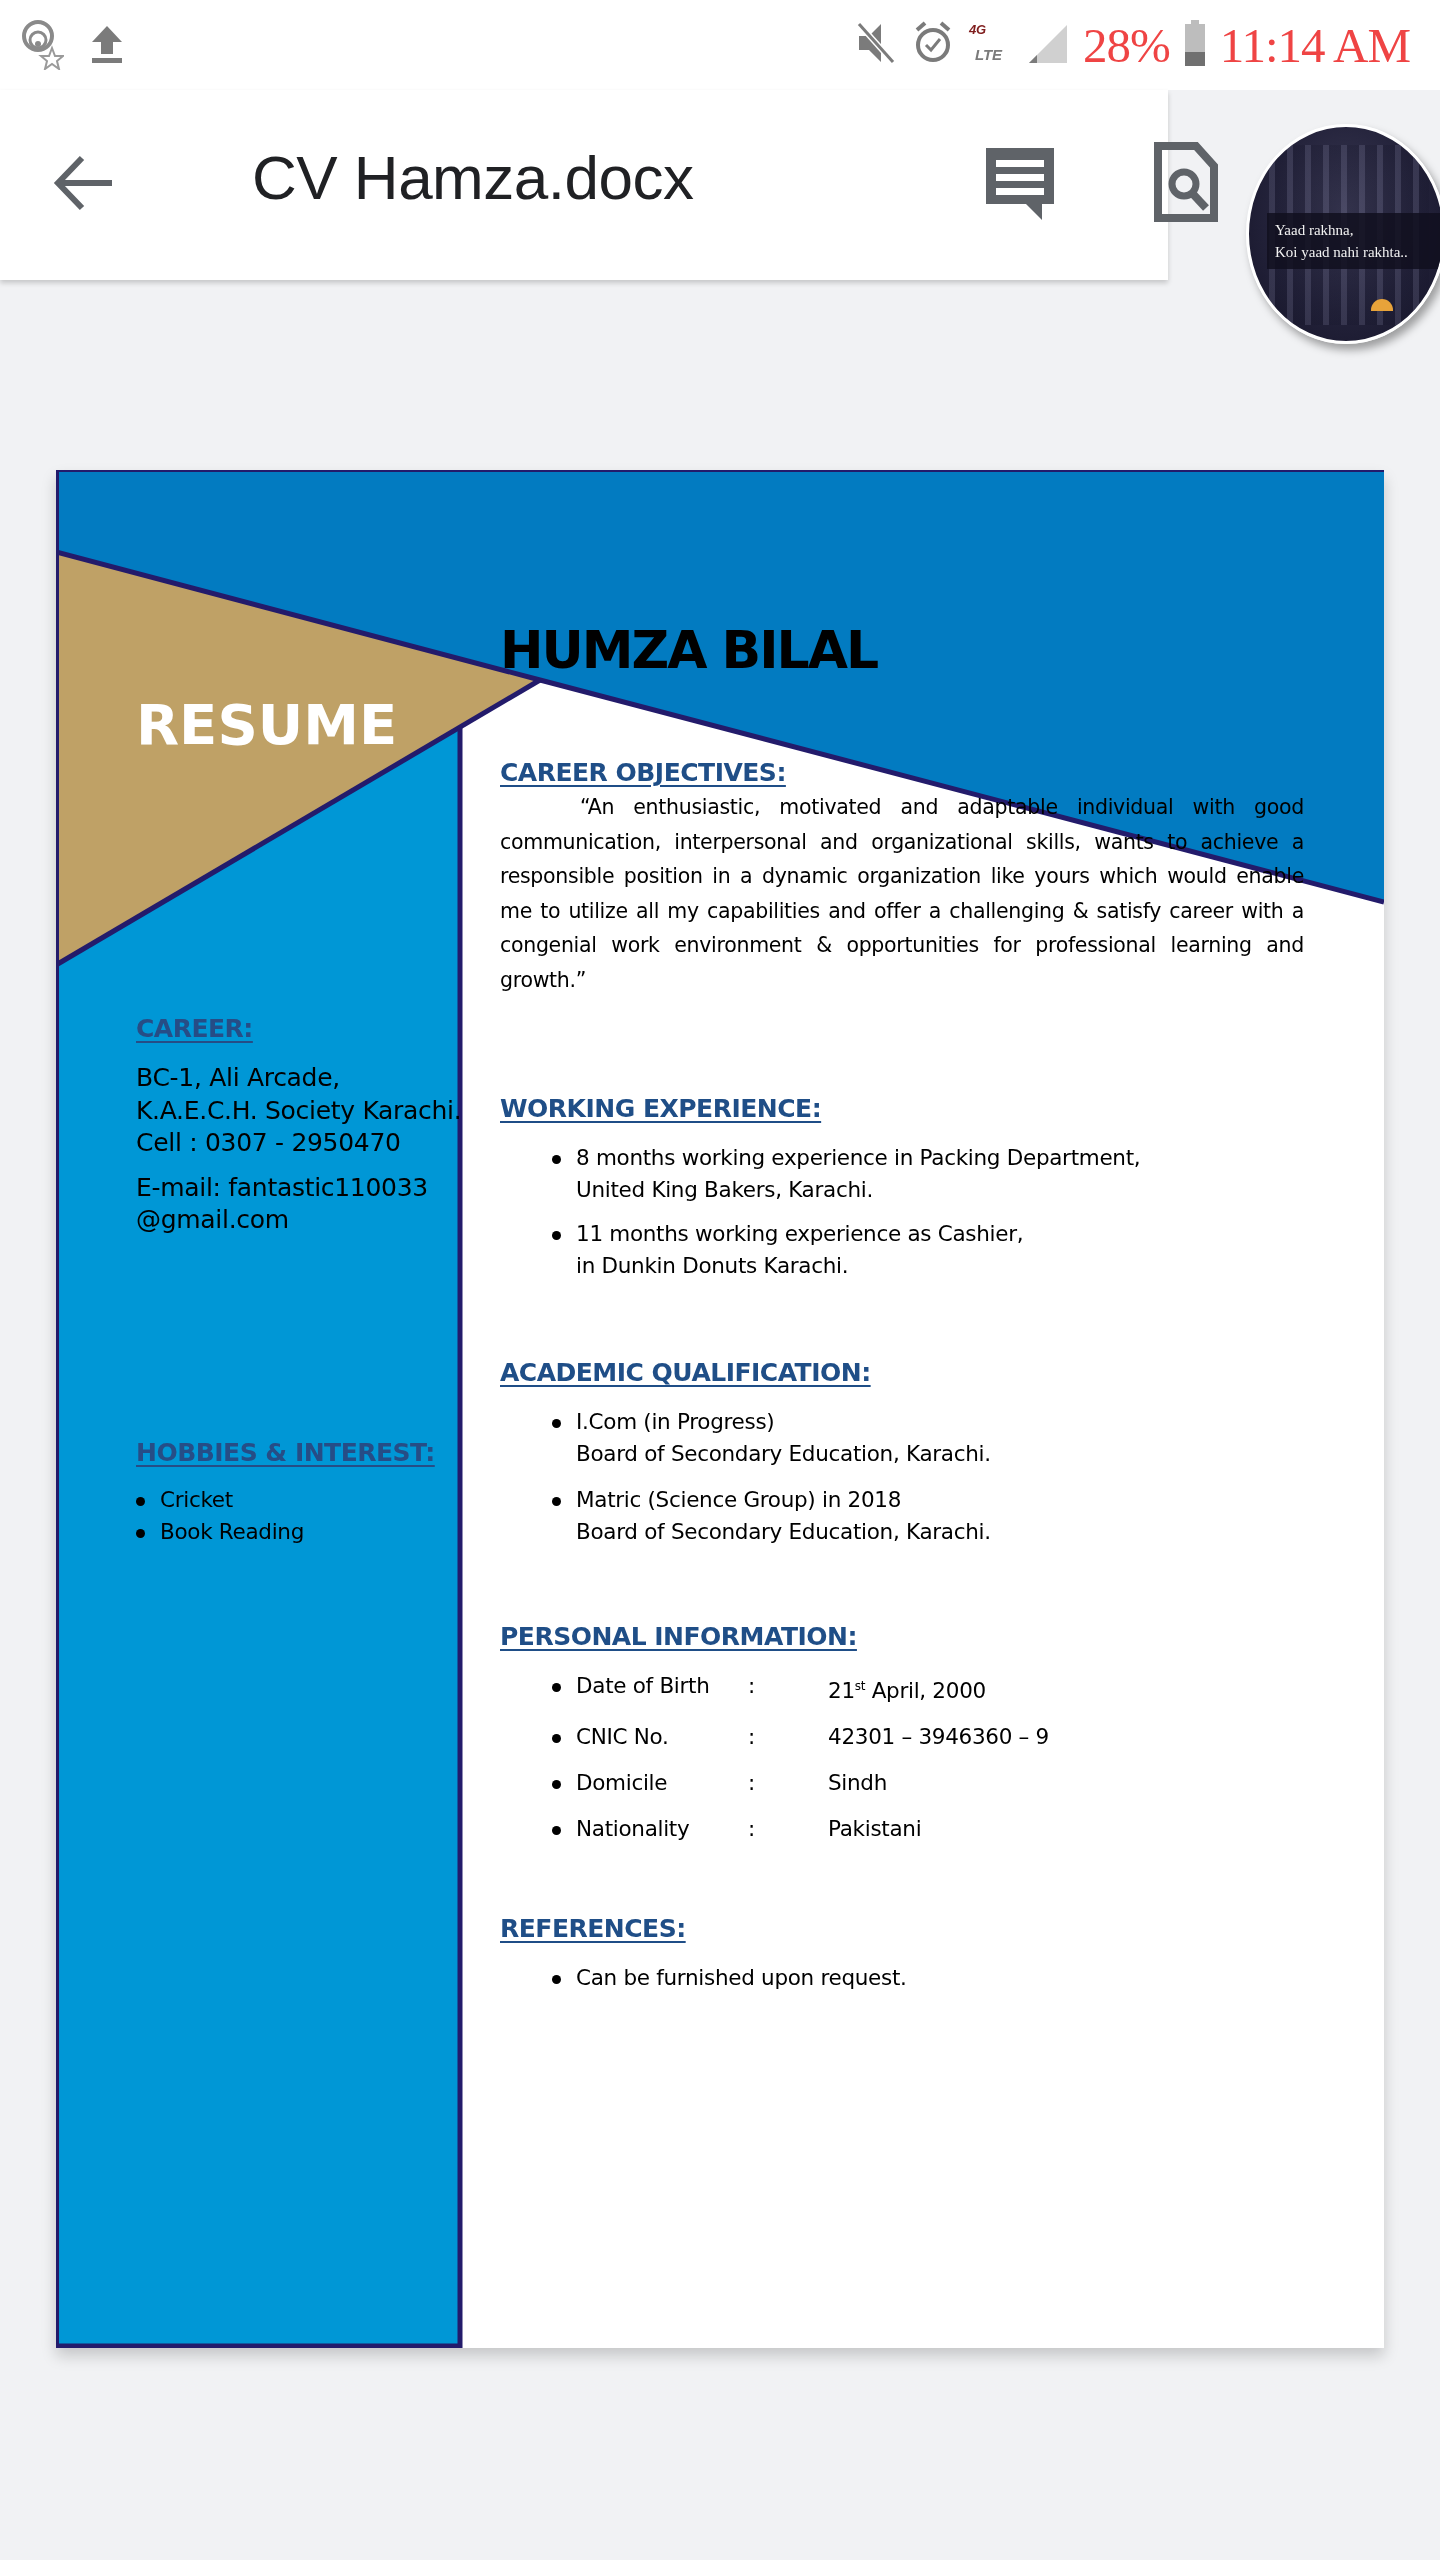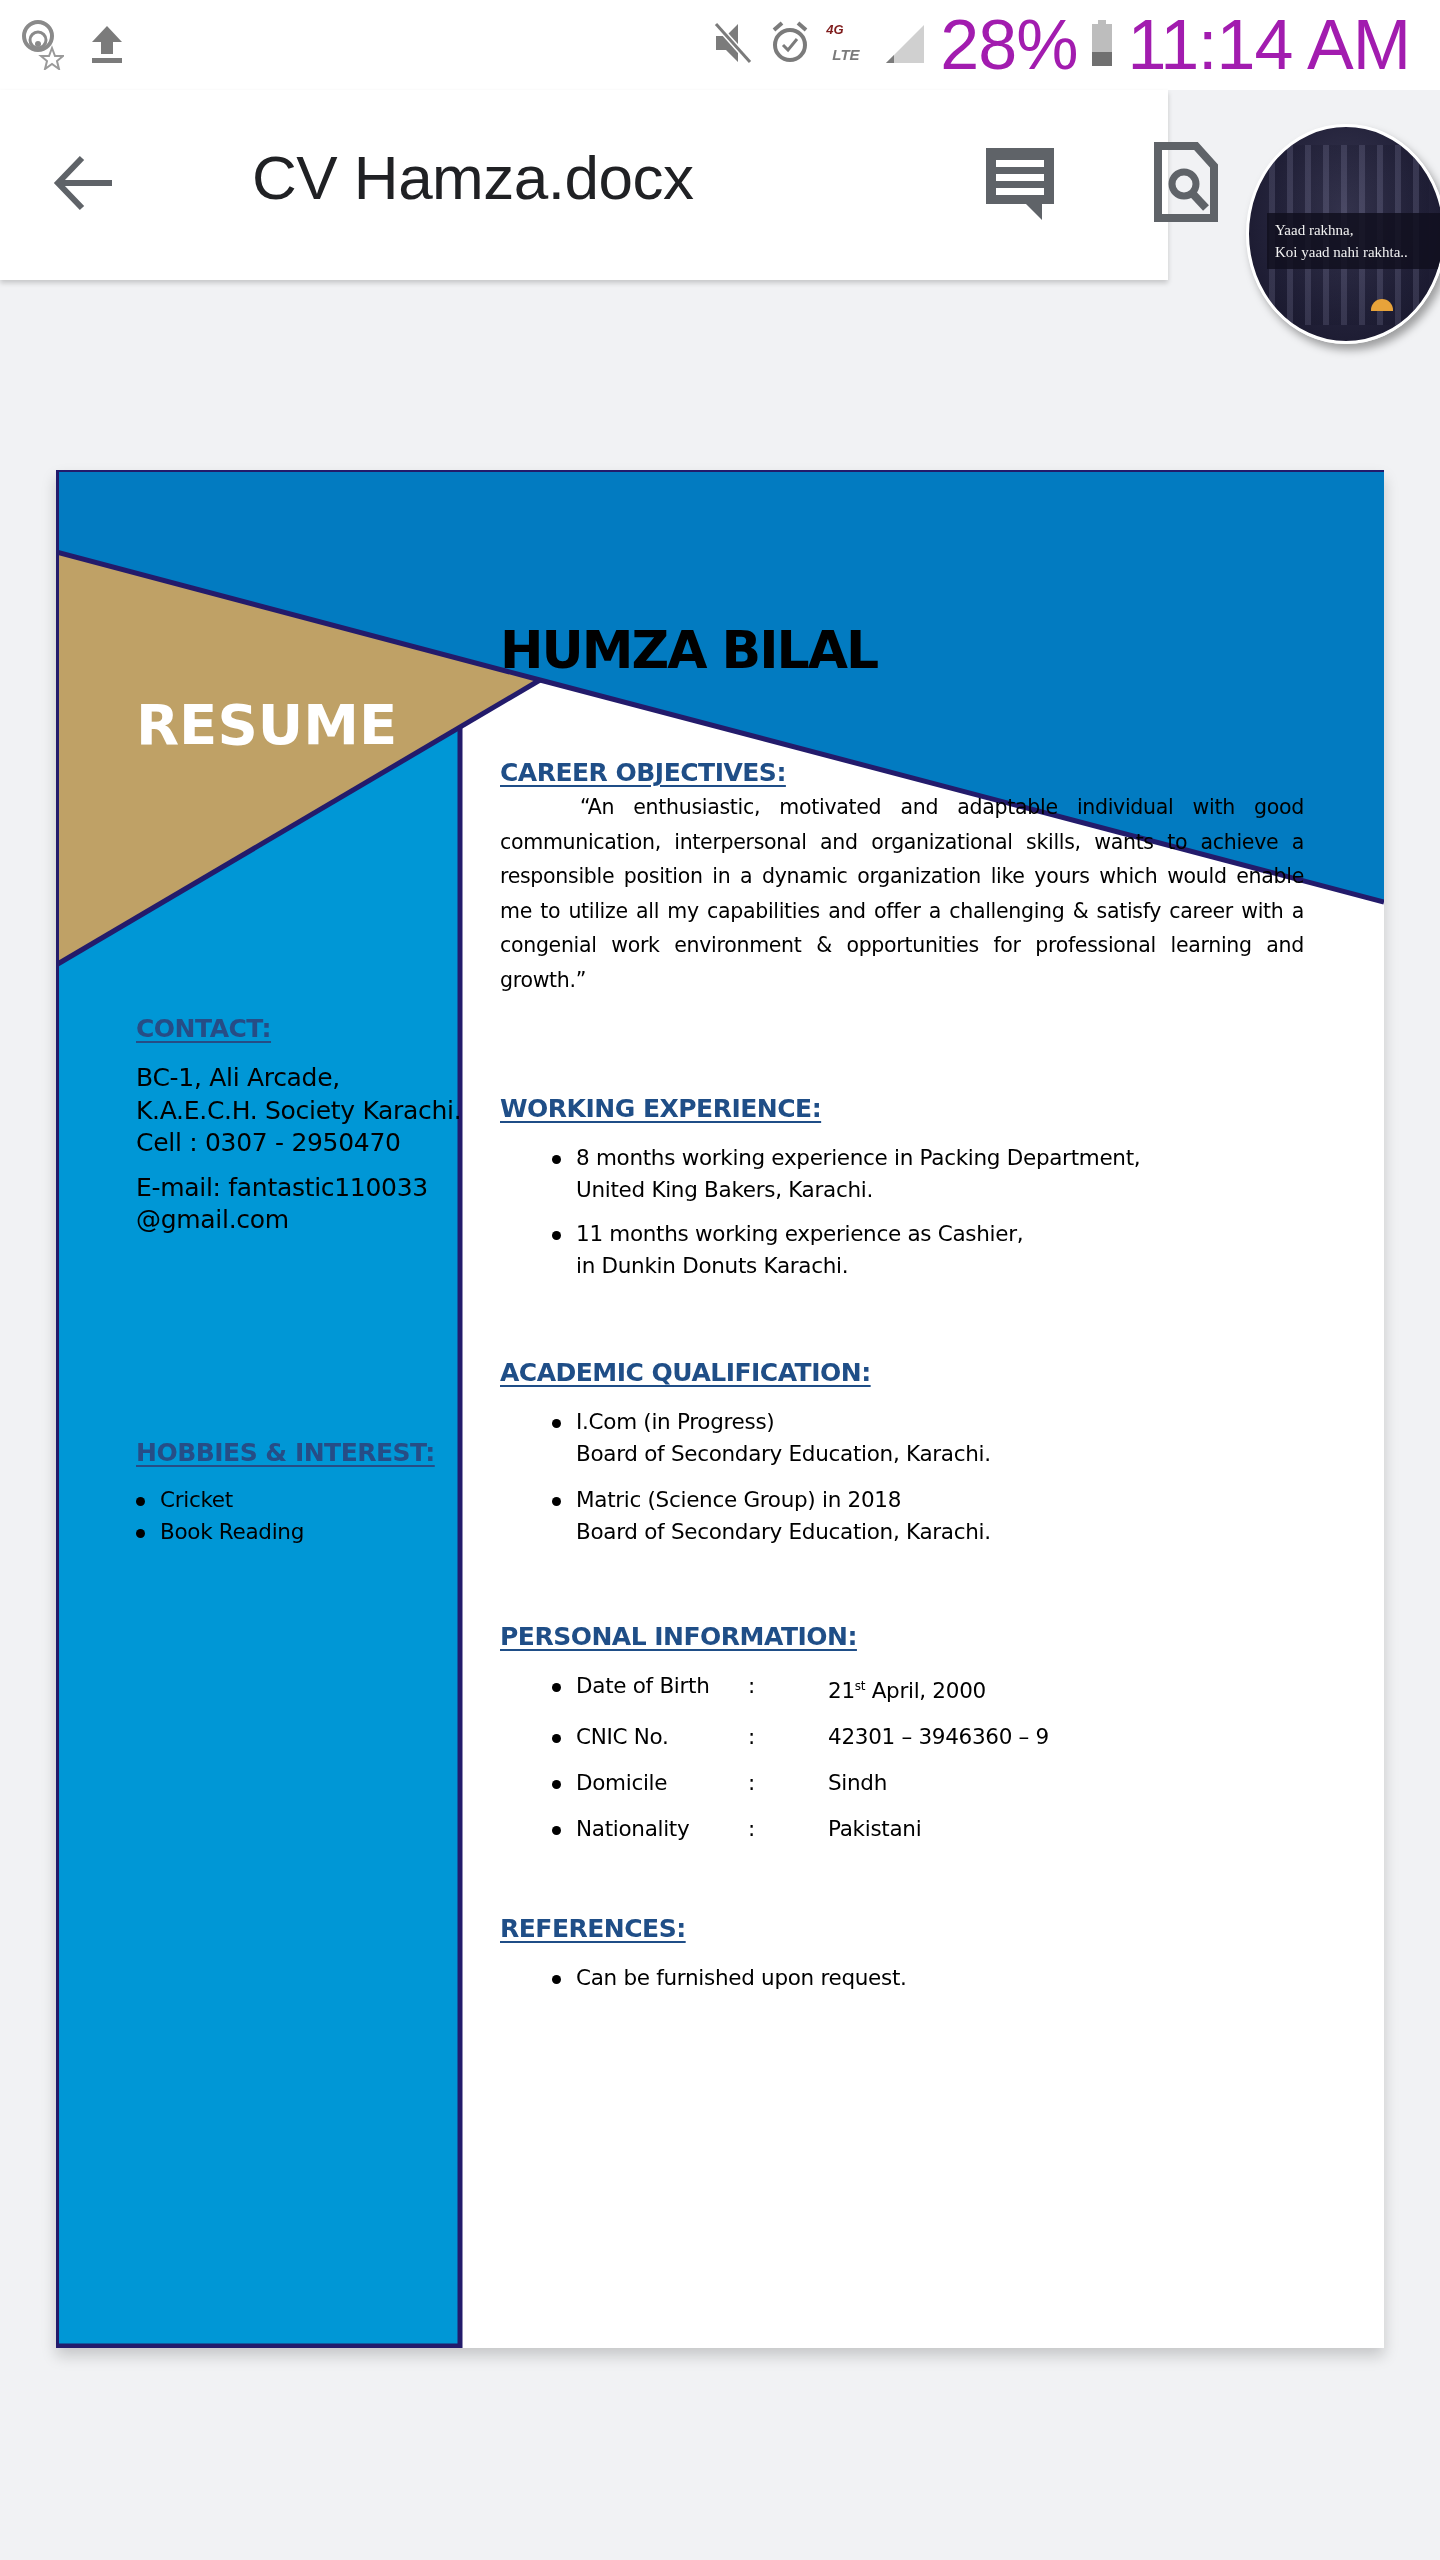--- a/index.html
+++ b/index.html
@@ -3,21 +3,21 @@
   <meta charset="utf-8">
   <style>
     * { box-sizing: border-box; margin: 0; padding: 0; }
     html, body { width: 1440px; height: 2560px; overflow: hidden; }
     body { background: #f1f2f4; font-family: "Liberation Sans", sans-serif; position: relative; }
 
     
     .status-bar { position: absolute; left: 0; top: 0; width: 1440px; height: 90px; background: #ffffff; }
     .sb-left-icon { position: absolute; top: 18px; }
     .sb-right { position: absolute; right: 30px; top: 10px; height: 70px; display: flex; align-items: center; gap: 14px; color: #7a7a7a; }
-    .sb-text { font-family: Liberation Sans, sans-serif; font-size: 70px; color: #a21caf; letter-spacing: -1px; }
+    .sb-text { font-family: Liberation Serif, serif; font-size: 49px; color: #ef4444; letter-spacing: -1px; }
 
     
     .app-bar { position: absolute; left: 0; top: 90px; width: 1168px; height: 190px; background: #ffffff; box-shadow: 0 3px 5px rgba(0,0,0,0.18); z-index: 2; }
     .back-btn { position: absolute; left: 50px; top: 58px; width: 70px; height: 70px; }
     .doc-title { position: absolute; left: 252px; top: 52px; font-family: "Liberation Sans", sans-serif; font-size: 62px; color: #202124; letter-spacing: -0.5px; }
     .comment-btn { position: absolute; left: 980px; top: 52px; width: 80px; height: 80px; }
     .find-btn { position: absolute; left: 1152px; top: 52px; width: 70px; height: 80px; }
 
     
     .bubble { position: absolute; left: 1246px; top: 124px; width: 200px; height: 220px; border-radius: 50%; z-index: 5;
@@ -167,21 +167,21 @@
     <line x1="1" y1="0" x2="1" y2="1878" stroke="#231b6b" stroke-width="4"></line>
     <line x1="0" y1="1876" x2="404" y2="1876" stroke="#231b6b" stroke-width="5"></line>
   </svg>
 
   <div class="resume-word">RESUME</div>
   <div class="name">HUMZA BILAL</div>
 
   <div class="sec-head" style="left:444px; top:288px;">CAREER OBJECTIVES:</div>
   <div class="body-text objective"><span class="indent"></span><span>“An enthusiastic, motivated and adaptable individual with good communication, interpersonal and organizational skills, wants to achieve a responsible position in a dynamic organization like yours which would enable me to utilize all my capabilities and offer a challenging &amp; satisfy career with a congenial work environment &amp; opportunities for professional learning and growth.”</span></div>
 
-  <div class="sec-head left-head" style="left:80px; top:544px;">CONTACT:</div>
+  <div class="sec-head left-head" style="left:80px; top:544px;">CAREER:</div>
   <div class="left-text" style="top:592px;">
     <div>BC-1, Ali Arcade,</div>
     <div>K.A.E.C.H. Society Karachi.</div>
     <div>Cell : 0307 - 2950470</div>
     <div style="height:12px;"></div>
     <div>E-mail: fantastic110033</div>
     <div>@gmail.com</div>
   </div>
 
   <div class="sec-head left-head" style="left:80px; top:968px;">HOBBIES &amp; INTEREST:</div>

